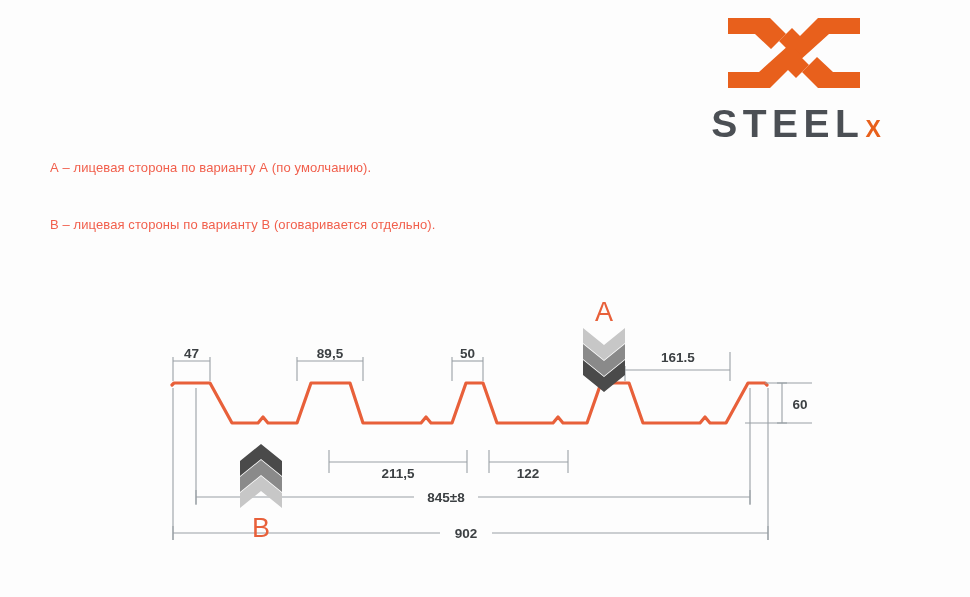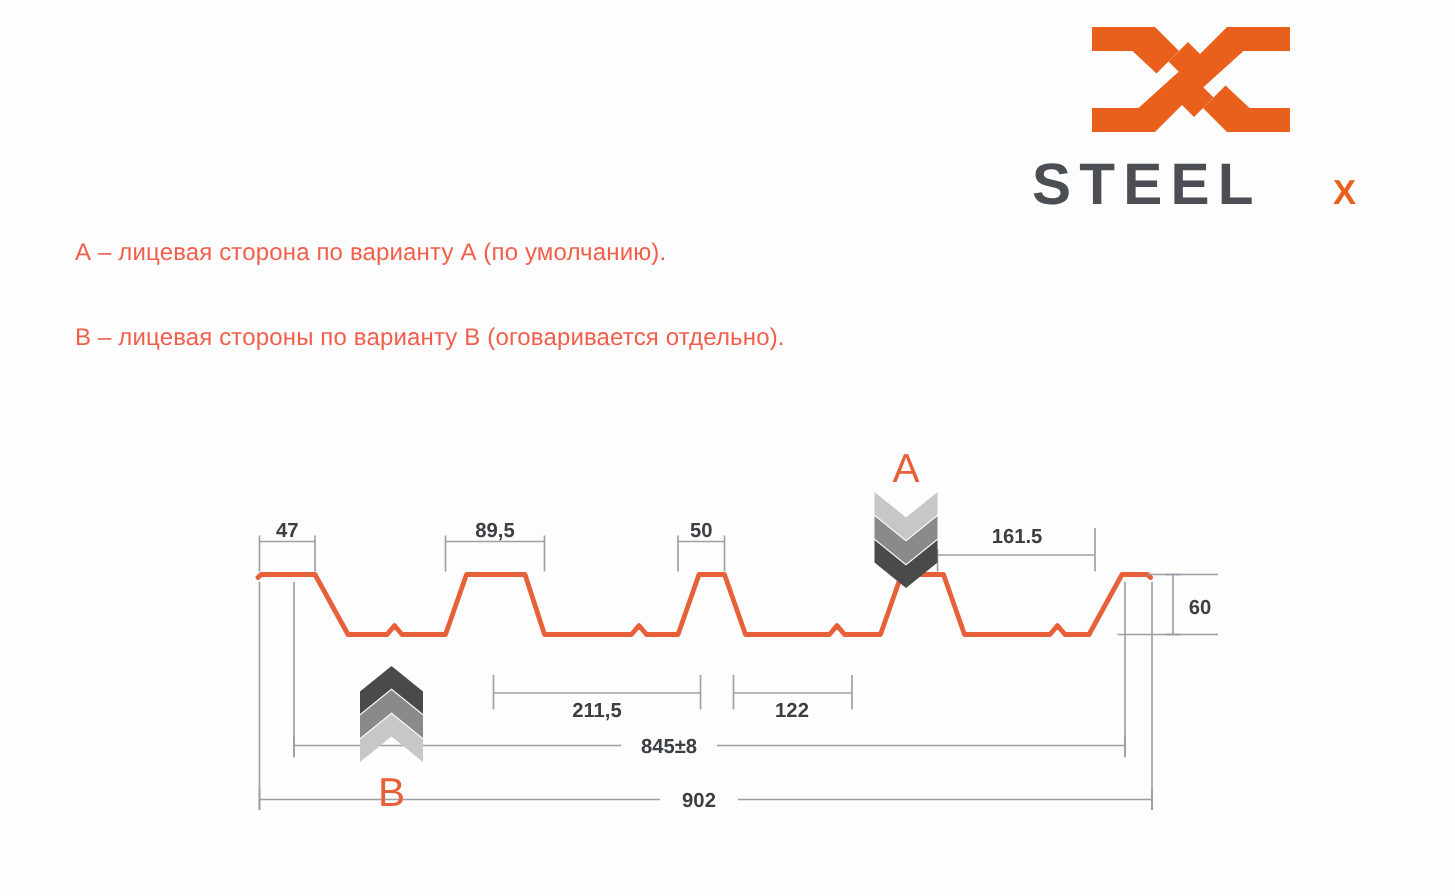--- a/index.html
+++ b/index.html
@@ -33,21 +33,21 @@
     height: 78px;
   }
   #logo-wordmark {
     position: absolute;
     left: 0px;
     top: 90px;
     width: 216px;
     height: 44px;
     display: flex;
     align-items: baseline;
-    justify-content: space-between;
+    justify-content: center;
   }
   #logo-steel-text {
     font-size: 39px;
     font-weight: bold;
     color: #4b4f54;
     letter-spacing: 5.5px;
     line-height: 1;
     font-family: "Liberation Sans", sans-serif;
   }
   #logo-x-text {
@@ -57,21 +57,21 @@
     line-height: 1;
     margin-left: 1px;
     font-family: "Liberation Sans", sans-serif;
   }
 
   
   .legend-line {
     position: absolute;
     left: 50px;
     color: #f15f4c;
-    font-size: 16px;
+    font-size: 13px;
     font-family: "Liberation Sans", sans-serif;
     white-space: nowrap;
     letter-spacing: 0.1px;
   }
   #legend-line-a { top: 160px; }
   #legend-line-b { top: 217px; text-align: right; }
 
   
   #drawing {
     position: absolute;

